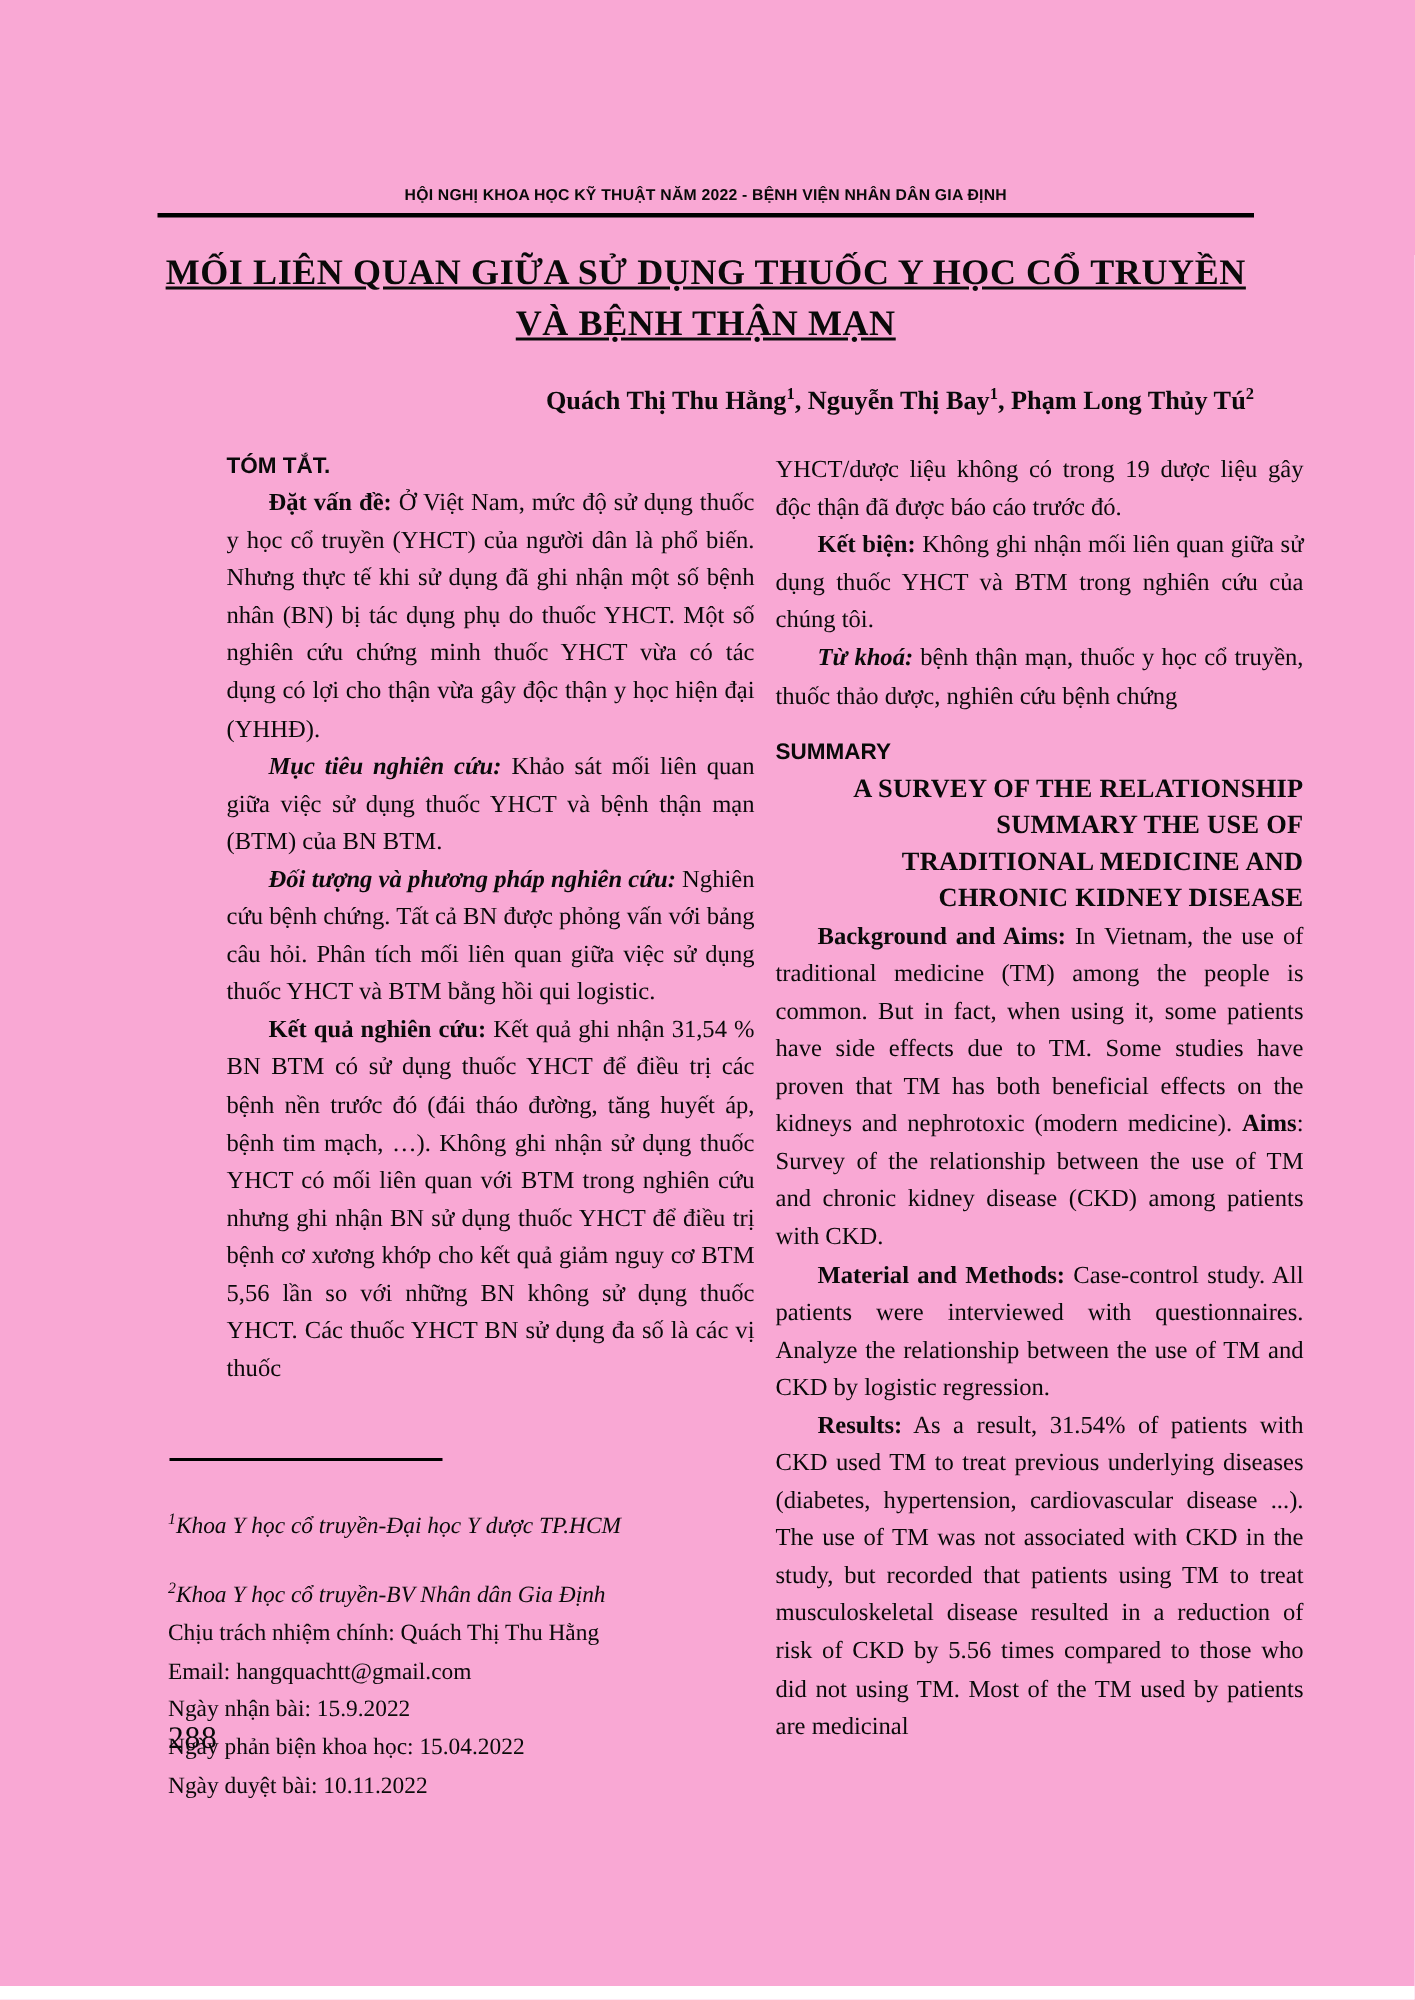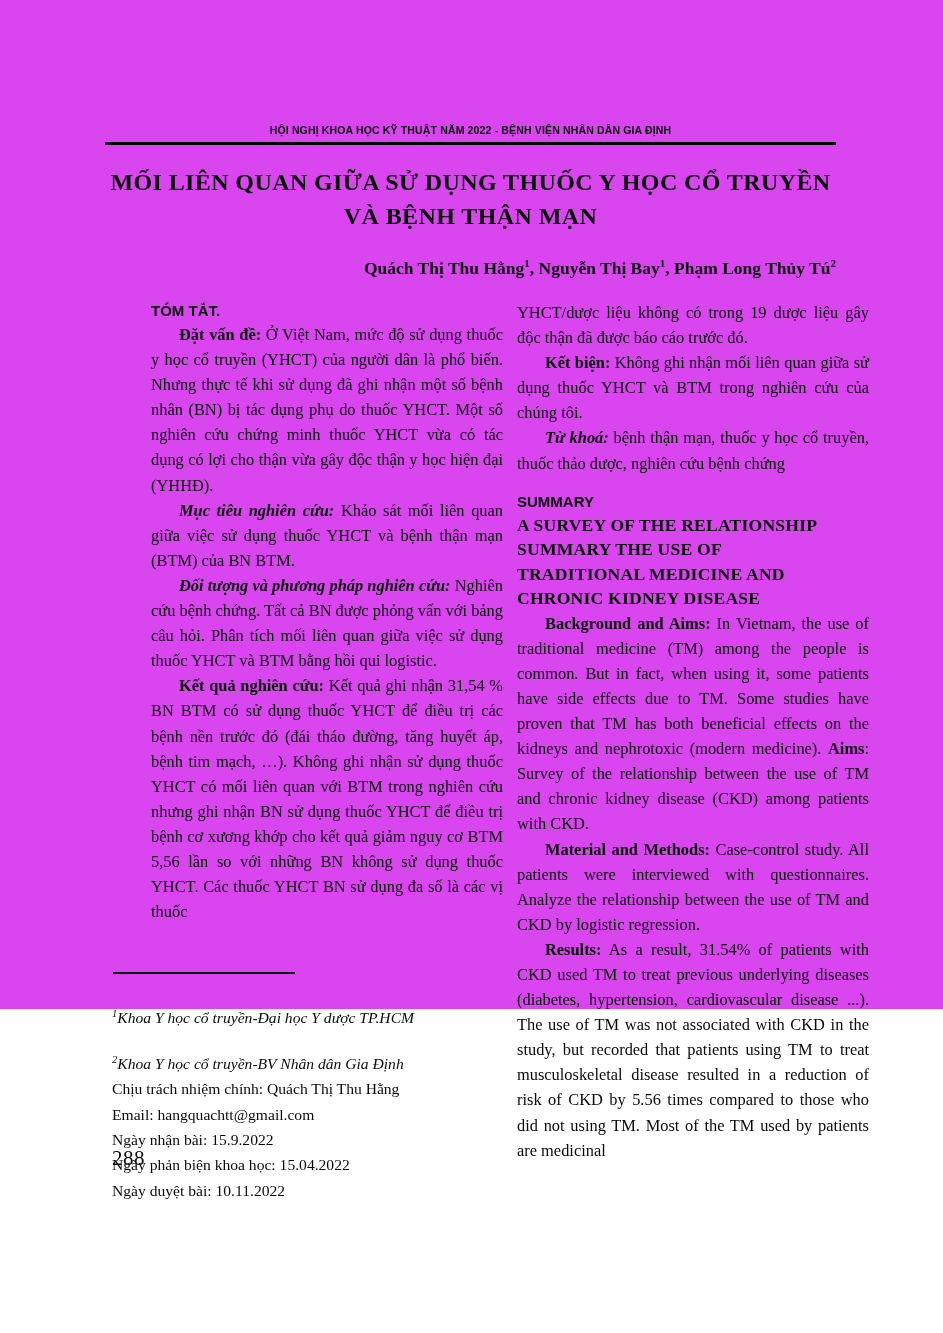--- a/index.html
+++ b/index.html
@@ -14,22 +14,22 @@
     position: relative;
     font-family: "Liberation Serif", "DejaVu Serif", serif;
     color: #0a0a0a;
     overflow: hidden;
   }
 
   .page {
     position: absolute;
     left: 0; top: 0;
     width: 943px;
-    height: 1009px;
-    background: #d946ef;
+    height: 1324px;
+    background: #f9a8d4;
   }
 
   
   .running-head {
     position: absolute;
     left: 105px;
     top: 124px;
     width: 731px;
     text-align: center;
     font-family: "Liberation Sans", "DejaVu Sans", sans-serif;
@@ -54,20 +54,21 @@
     top: 165px;
     width: 731px;
     text-align: center;
   }
   .title-line {
     font-family: "Liberation Serif", "DejaVu Serif", serif;
     font-weight: bold;
     font-size: 24px;
     line-height: 34px;
     letter-spacing: 0.4px;
+    text-decoration: underline;
   }
 
   
   .authors {
     position: absolute;
     left: 105px;
     top: 251px;
     width: 731px;
     text-align: right;
     font-weight: bold;
@@ -103,21 +104,21 @@
     font-family: "Liberation Sans", "DejaVu Sans", sans-serif;
     font-weight: bold;
     font-size: 15px;
     line-height: 22px;
     text-indent: 0;
     text-align: left;
   }
 
   .en-title {
     margin: 0;
-    text-align: left;
+    text-align: right;
     font-weight: bold;
     font-size: 17.6px;
     line-height: 24.5px;
     letter-spacing: 0.2px;
   }
   .gap-m { height: 15px; }
 
   
   .fn-rule {
     position: absolute;

